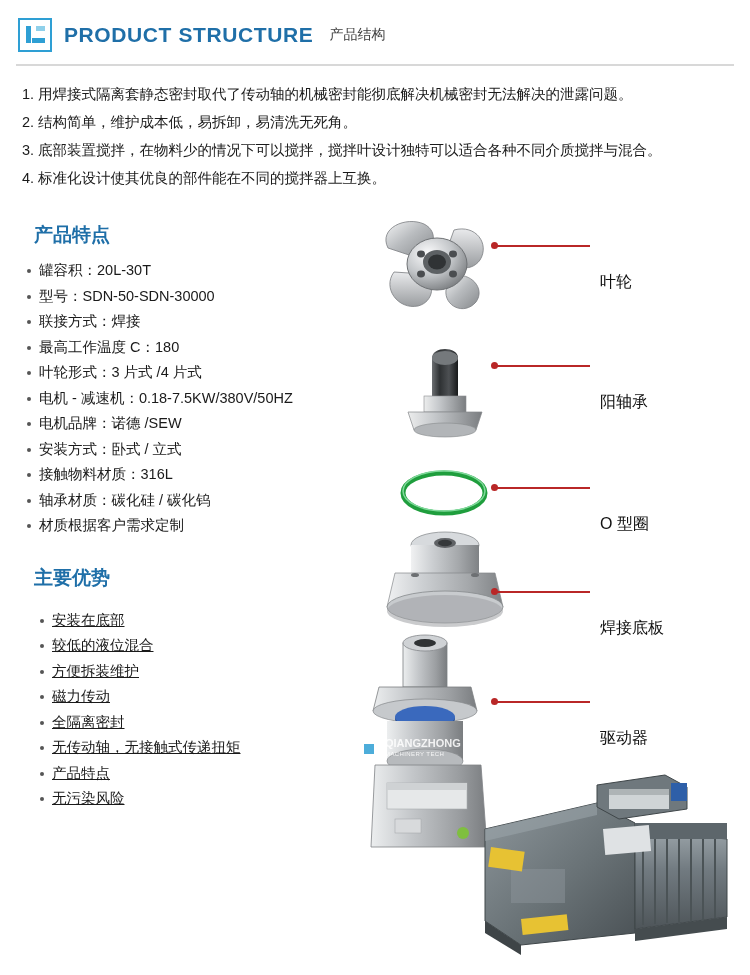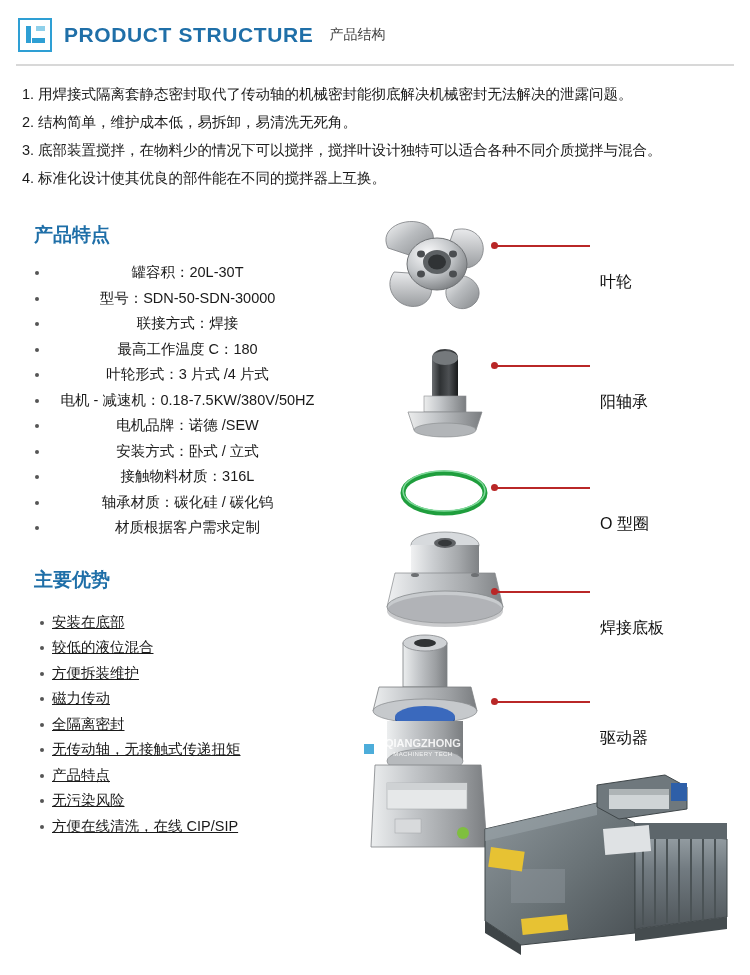--- a/index.html
+++ b/index.html
@@ -83,21 +83,21 @@
   .left-col {
     width: 340px;
     padding-left: 22px;
   }
   .sect-title {
     color: #1f6fa8;
     font-size: 19px;
     font-weight: bold;
     margin: 10px 0 10px 12px;
   }
-  .feat-list { margin: 12px; padding: 0; text-align: center; }
+  .feat-list { margin: 4px; padding: 0; }
   .feat-list li {
     list-style: none;
     position: relative;
     padding-left: 13px;
     font-size: 14.5px;
     line-height: 25.5px;
     color: #1a1a1a;
   }
   .feat-list li:before {
     content: "";
@@ -187,21 +187,21 @@
     width: 22px; height: 22px;
     border: 2px solid #ffffff;
     position: relative;
   }
   .wm-square:after {
     content:"";
     position:absolute; left:4px; top:4px;
     width:10px; height:10px;
     background:#2e9fd4;
   }
-  .wm-text { color:#ffffff; font-size: 11px; font-weight: bold; line-height: 11px; text-align: center;}
+  .wm-text { color:#ffffff; font-size: 11px; font-weight: bold; line-height: 11px;}
   .wm-text small { display:block; font-size: 6px; font-weight: normal; letter-spacing: .4px;}
 </style>
 </head>
 <body>
 
 <div class="header">
   <div class="logo-box">
     <div class="l1"></div>
       <div class="l2"></div>
       <div class="l3"></div>
@@ -241,21 +241,20 @@
     <div class="sect-title" style="margin-top:26px">主要优势</div>
     <ul class="adv-list">
       <li>安装在底部</li>
       <li>较低的液位混合</li>
       <li>方便拆装维护</li>
       <li>磁力传动</li>
       <li>全隔离密封</li>
       <li>无传动轴，无接触式传递扭矩</li>
       <li>产品特点</li>
       <li>无污染风险</li>
-      <li>方便在线清洗，在线 CIP/SIP</li>
     </ul>
   </div>
 
   <div class="diagram">
 
     <svg class="part impeller" viewBox="0 0 160 110">
       <defs>
         <linearGradient id="steel1" x1="0" y1="0" x2="1" y2="1">
           <stop offset="0%" stop-color="#f2f3f4"></stop>
           <stop offset="45%" stop-color="#b9bcbf"></stop>

